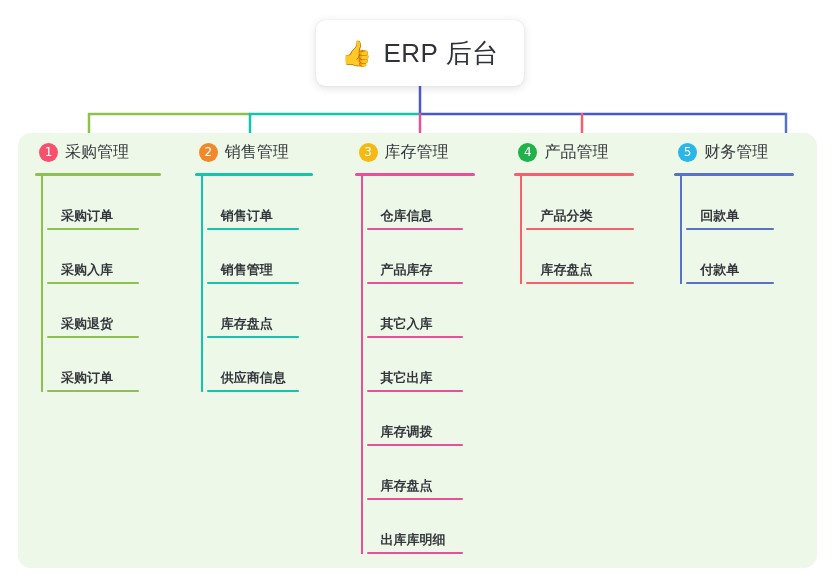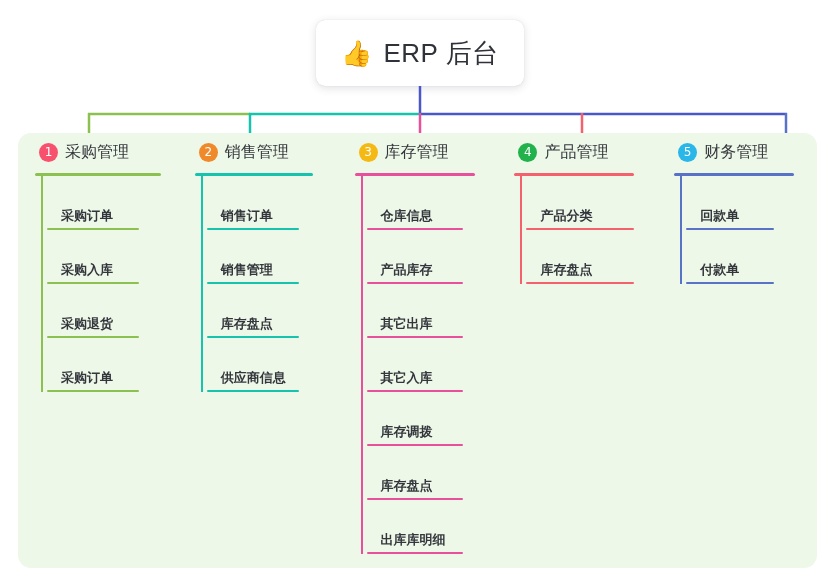--- a/index.html
+++ b/index.html
@@ -259,25 +259,25 @@
           <div class="spine" style="background: rgb(232, 80, 155);"></div>
           <div class="item">
             <span class="item-label">仓库信息</span>
             <div class="item-rule" style="background: rgb(232, 80, 155);"></div>
           </div>
           <div class="item">
             <span class="item-label">产品库存</span>
             <div class="item-rule" style="background: rgb(232, 80, 155);"></div>
           </div>
           <div class="item">
+            <span class="item-label">其它入库</span>
+            <div class="item-rule" style="background: rgb(232, 80, 155);"></div>
+          </div>
+          <div class="item">
             <span class="item-label">其它出库</span>
-            <div class="item-rule" style="background: rgb(232, 80, 155);"></div>
-          </div>
-          <div class="item">
-            <span class="item-label">其它入库</span>
             <div class="item-rule" style="background: rgb(232, 80, 155);"></div>
           </div>
           <div class="item">
             <span class="item-label">库存调拨</span>
             <div class="item-rule" style="background: rgb(232, 80, 155);"></div>
           </div>
           <div class="item">
             <span class="item-label">库存盘点</span>
             <div class="item-rule" style="background: rgb(232, 80, 155);"></div>
           </div>

